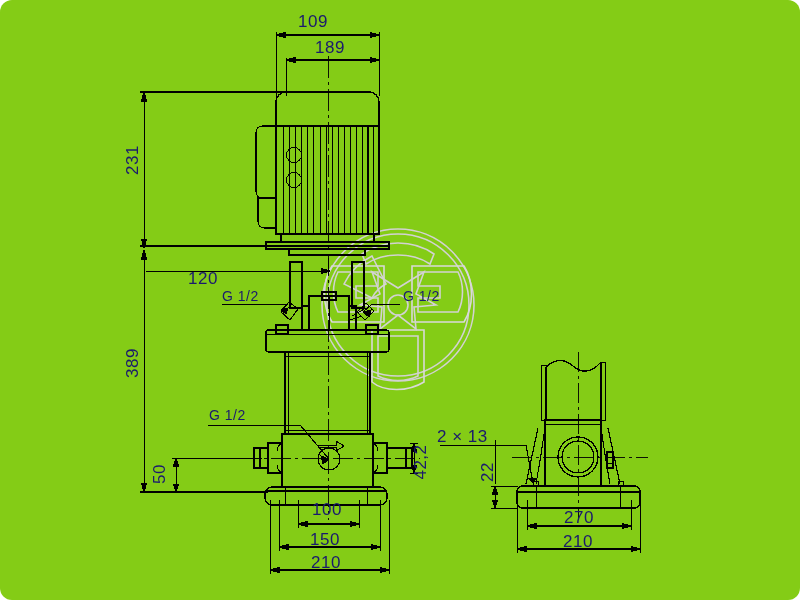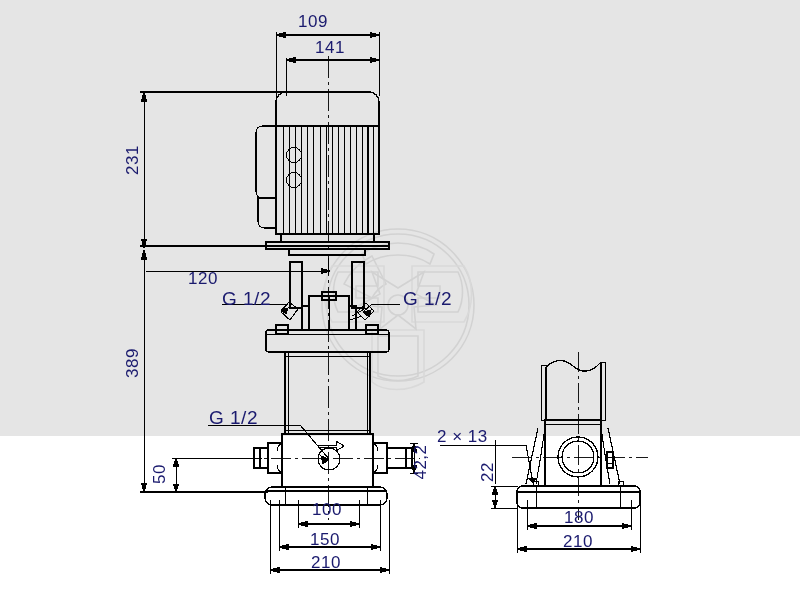--- a/index.html
+++ b/index.html
@@ -1,30 +1,30 @@
 <!DOCTYPE html>
 <html><head>
 <meta charset="utf-8">
 <style>
   html,body{margin:0;padding:0;background:#ffffff;}
   body{width:800px;height:600px;overflow:hidden;
        font-family:"Liberation Sans","DejaVu Sans",sans-serif;}
-  #stage{position:relative;width:800px;height:436px;background:#e5e5e5;}
+  #stage{position:relative;width:800px;height:600px;background:#84cc16;border-radius:12px;}
   svg.layer{position:absolute;left:0;top:0;width:800px;height:600px;}
   .dimtext{
       position:absolute;
       color:#1a1a6e;
       font-family:"Liberation Sans","DejaVu Sans",sans-serif;
       font-size:17px;
       letter-spacing:0.5px;
       white-space:nowrap;
       -webkit-font-smoothing:none;
   }
   .rot{transform-origin:50% 50%;transform:rotate(-90deg);}
-  .gtext{font-size:19px;}
+  .gtext{font-size:14px;}
 </style>
 </head>
 <body>
 
 <div id="stage">
 
   <svg class="layer" viewBox="0 0 800 600">
     <g stroke="#d2d2d2" stroke-width="1.6" fill="none">
       <circle cx="398" cy="305" r="76"></circle>
       <circle cx="398" cy="305" r="71"></circle>
@@ -329,21 +329,21 @@
           <path d="M329 459 l-8 -3 l2 8 z" fill="#000"></path>
         </g>
       </g>
     </g>
   </svg>
 
   <div>
 
     <span class="dimtext" style="left:298px;top:12px;">109</span>
 
-    <span class="dimtext" style="left:315px;top:38px;">141</span>
+    <span class="dimtext" style="left:315px;top:38px;">189</span>
 
     <span class="dimtext rot" style="left:118px;top:150px;">231</span>
 
     <span class="dimtext" style="left:188px;top:269px;">120</span>
 
     <span class="dimtext rot" style="left:118px;top:353px;">389</span>
 
     <span class="dimtext rot" style="left:150px;top:464px;">50</span>
 
     <span class="dimtext rot" style="left:403px;top:452px;">42,2</span>
@@ -351,21 +351,21 @@
     <span class="dimtext" style="left:312px;top:500px;">100</span>
 
     <span class="dimtext" style="left:310px;top:530px;">150</span>
 
     <span class="dimtext" style="left:311px;top:553px;">210</span>
 
     <span class="dimtext" style="left:437px;top:427px;">2 × 13</span>
 
     <span class="dimtext rot" style="left:478px;top:462px;">22</span>
 
-    <span class="dimtext" style="left:564px;top:508px;">180</span>
+    <span class="dimtext" style="left:564px;top:508px;">270</span>
 
     <span class="dimtext" style="left:563px;top:532px;">210</span>
 
     <span class="dimtext gtext" style="left:222px;top:288px;">G 1/2</span>
 
     <span class="dimtext gtext" style="left:403px;top:288px;">G 1/2</span>
 
     <span class="dimtext gtext" style="left:209px;top:407px;">G 1/2</span>
   </div>
 </div>

